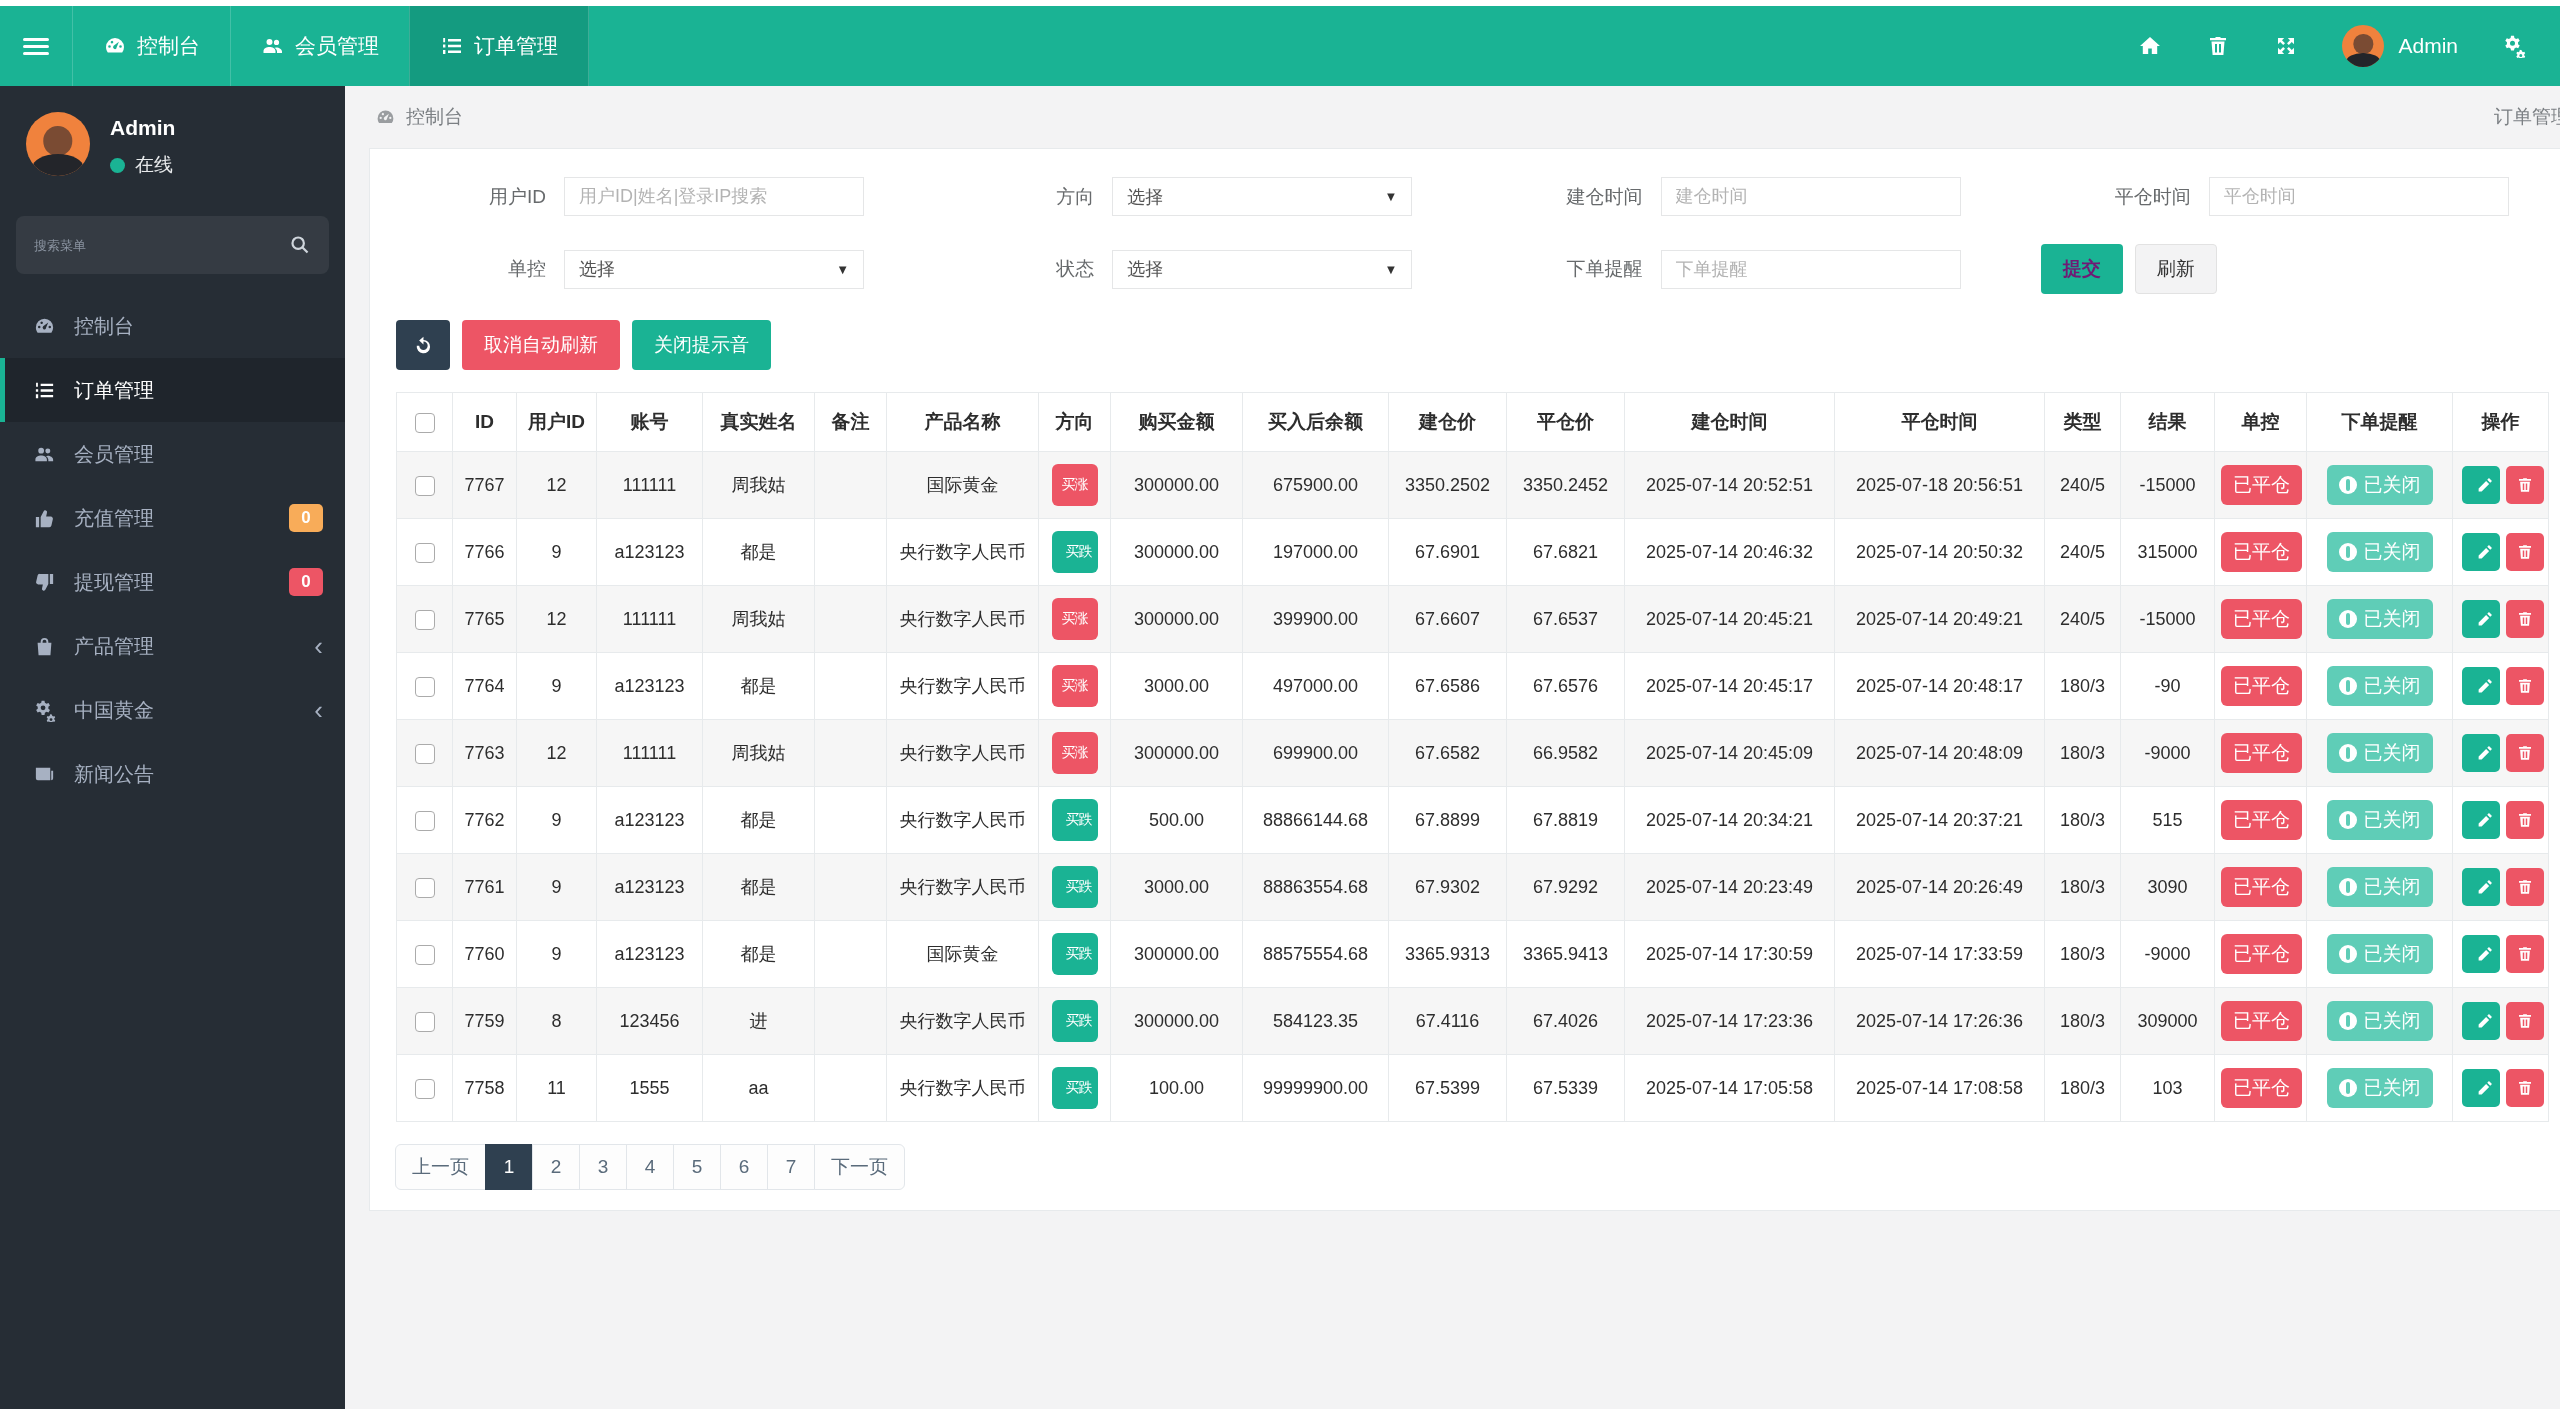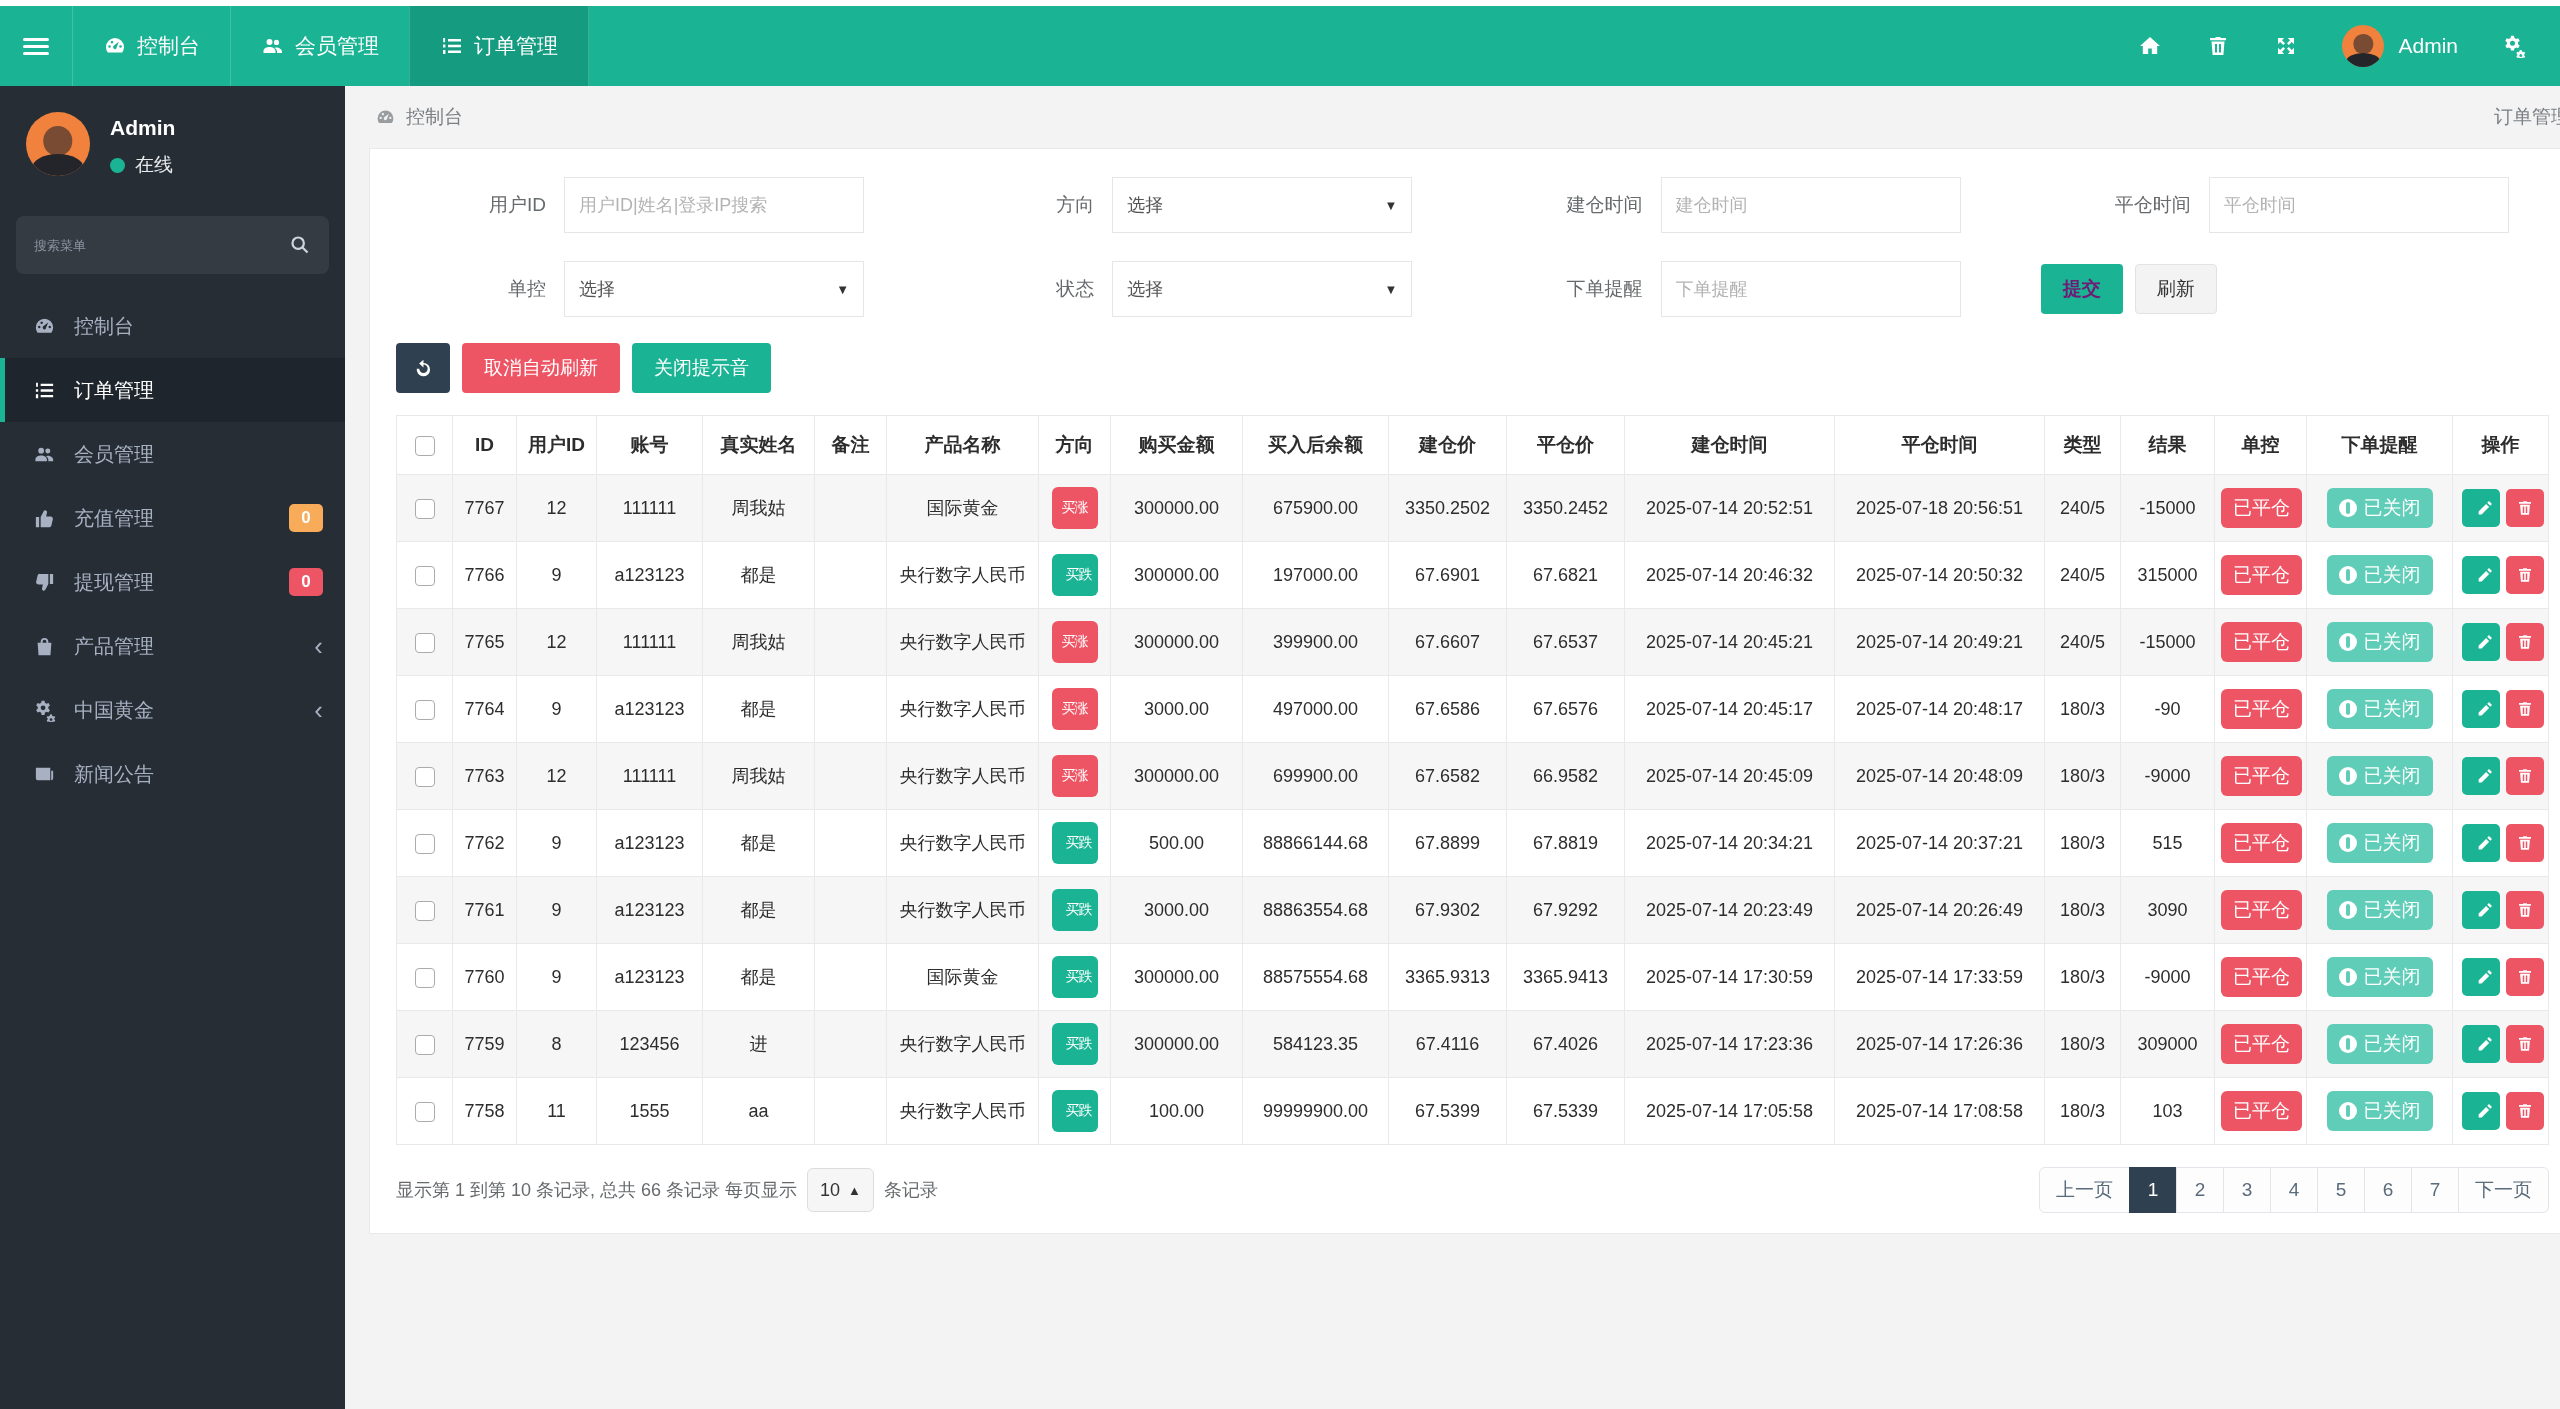--- a/index.html
+++ b/index.html
@@ -55,21 +55,21 @@
   .main { flex:1; background:#f3f3f4; display:flex; flex-direction:column; }
   .crumbbar { height:62px; display:flex; align-items:center; justify-content:space-between;
     padding:0 30px; color:#7b7f83; font-size:19px; }
   .crumb-left { display:flex; align-items:center; gap:10px; }
   .crumb-left .nav-ic { color:#9a9da0; width:21px; height:21px; }
   .panel { background:#fff; border:1px solid #e7eaec; margin:0 24px; padding:28px 26px 20px 26px; }
   
   .fgrid { display:grid; grid-template-columns:repeat(4,1fr); row-gap:28px; column-gap:40px; margin-bottom:26px; }
   .fcell { display:flex; align-items:center; }
   .flabel { width:150px; text-align:right; margin-right:18px; color:#676a6c; font-size:19px; flex:none; }
-  .fctl { flex:1; max-width:300px; height:56px; border:1px solid #e5e6e7; background:#fff;
+  .fctl { flex:1; max-width:300px; height:39px; border:1px solid #e5e6e7; background:#fff;
     display:flex; align-items:center; padding:0 14px; font-size:18px; color:#555; }
   .fctl input { border:none; outline:none; width:100%; font-size:18px; color:#555; font-family:inherit; }
   .fctl input::placeholder { color:#b3b3b3; }
   .fselect { justify-content:space-between; cursor:pointer; }
   .caret { font-size:13px; color:#333; }
   .fbuttons { display:flex; gap:12px; }
   .btn { border:none; cursor:pointer; font-family:inherit; font-size:19px; border-radius:4px; }
   .btn-submit { background:#1ab394; color:#701a75; width:82px; height:50px;font-weight:bold; }
   .btn-refresh { background:#f3f3f4; color:#333; width:82px; height:50px; border:1px solid #e2e2e2; }
   .toolbar { display:flex; gap:12px; margin:6px 0 22px 0;align-items:flex-end; }
@@ -688,28 +688,20 @@
                 </button><button class="act bg-red">
                   <svg viewBox="0 0 24 24" fill="currentColor" style="width:18px;height:18px">
                     <path d="M9.5 3v1H4v2.2h16V4h-5.5V3zM5.5 7.5 6.6 21h10.8l1.1-13.5zM9 10h2v8.5H9zm4 0h2v8.5h-2z"></path>
                   </svg>
                 </button></td>
             </tr>
           </tbody>
       </table>
 
       <div class="pagerow">
-        <div class="pageinfo">
-          <span>显示第 1 到第 10 条记录, 总共 66 条记录 每页显示</span>
-          <span class="psize">
-            <span>10</span>
-            <span class="caret">▲</span>
-          </span>
-          <span>条记录</span>
-        </div>
         <div class="pager">
             <button class="pbtn">上一页</button>
             <button class="pbtn active">1</button>
             <button class="pbtn">2</button>
             <button class="pbtn">3</button>
             <button class="pbtn">4</button>
             <button class="pbtn">5</button>
             <button class="pbtn">6</button>
             <button class="pbtn">7</button>
             <button class="pbtn">下一页</button>

